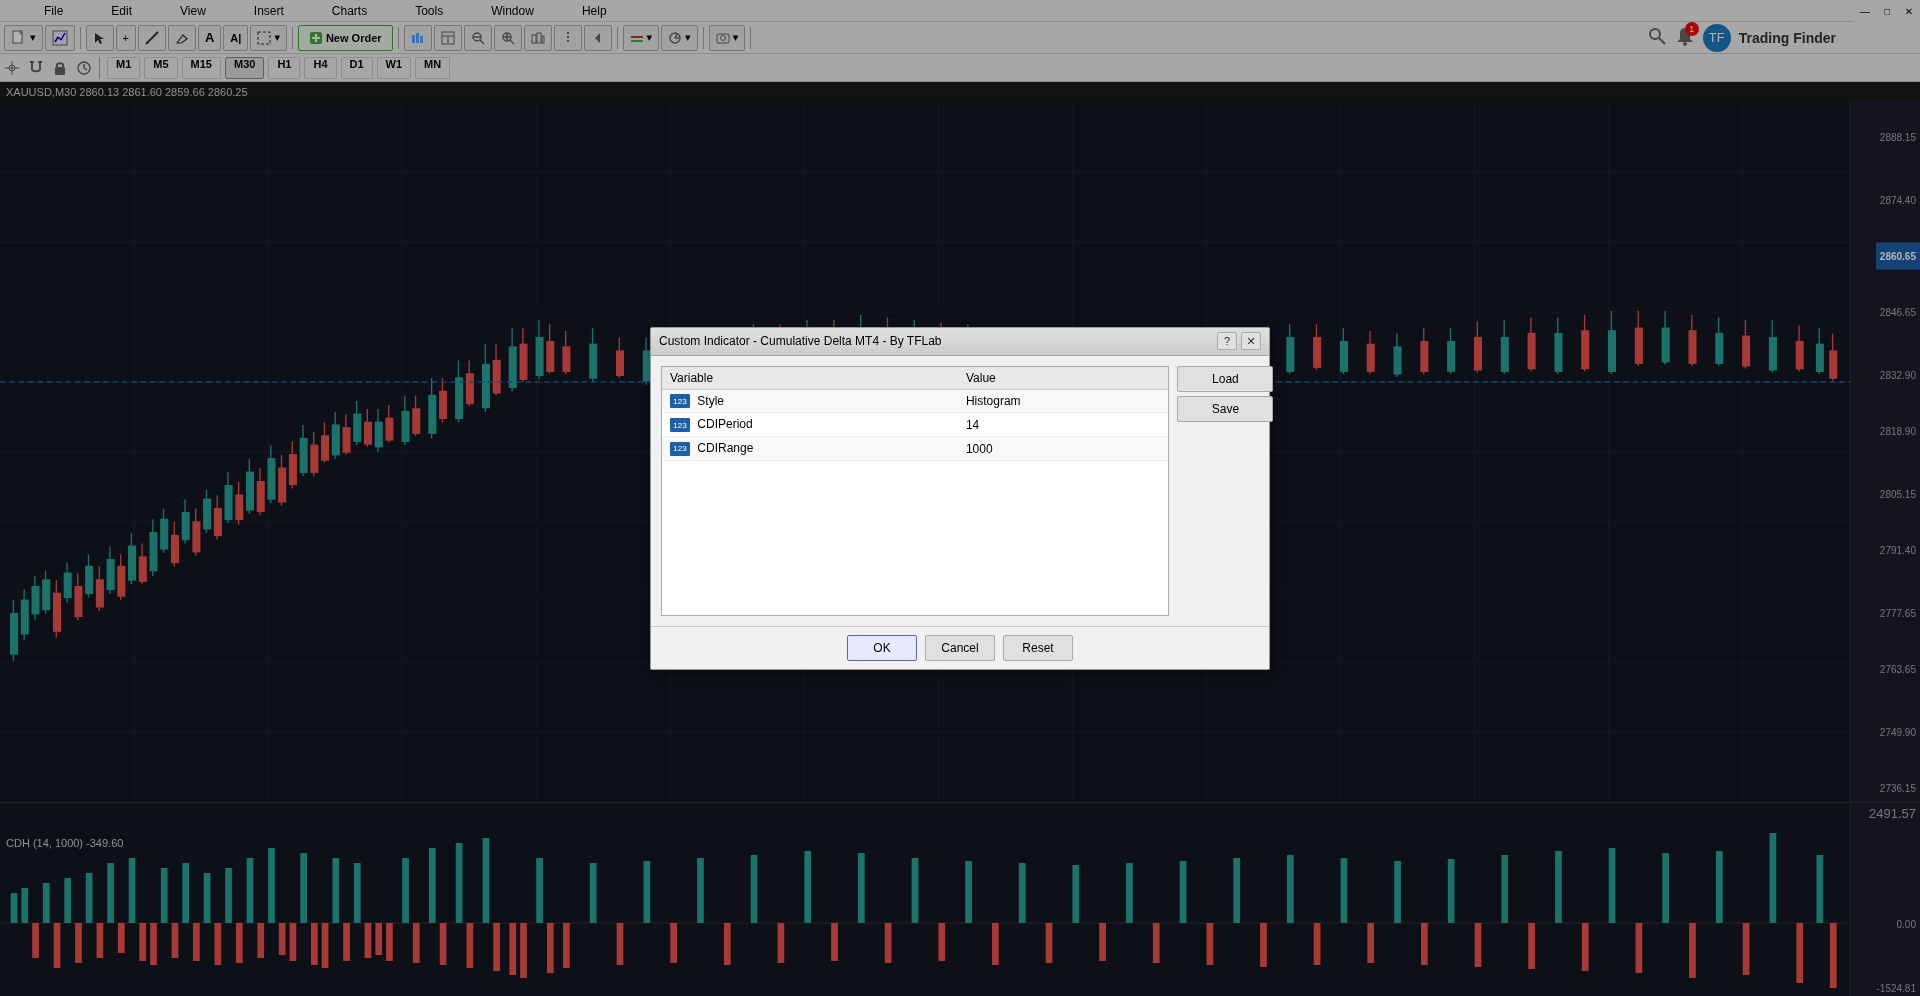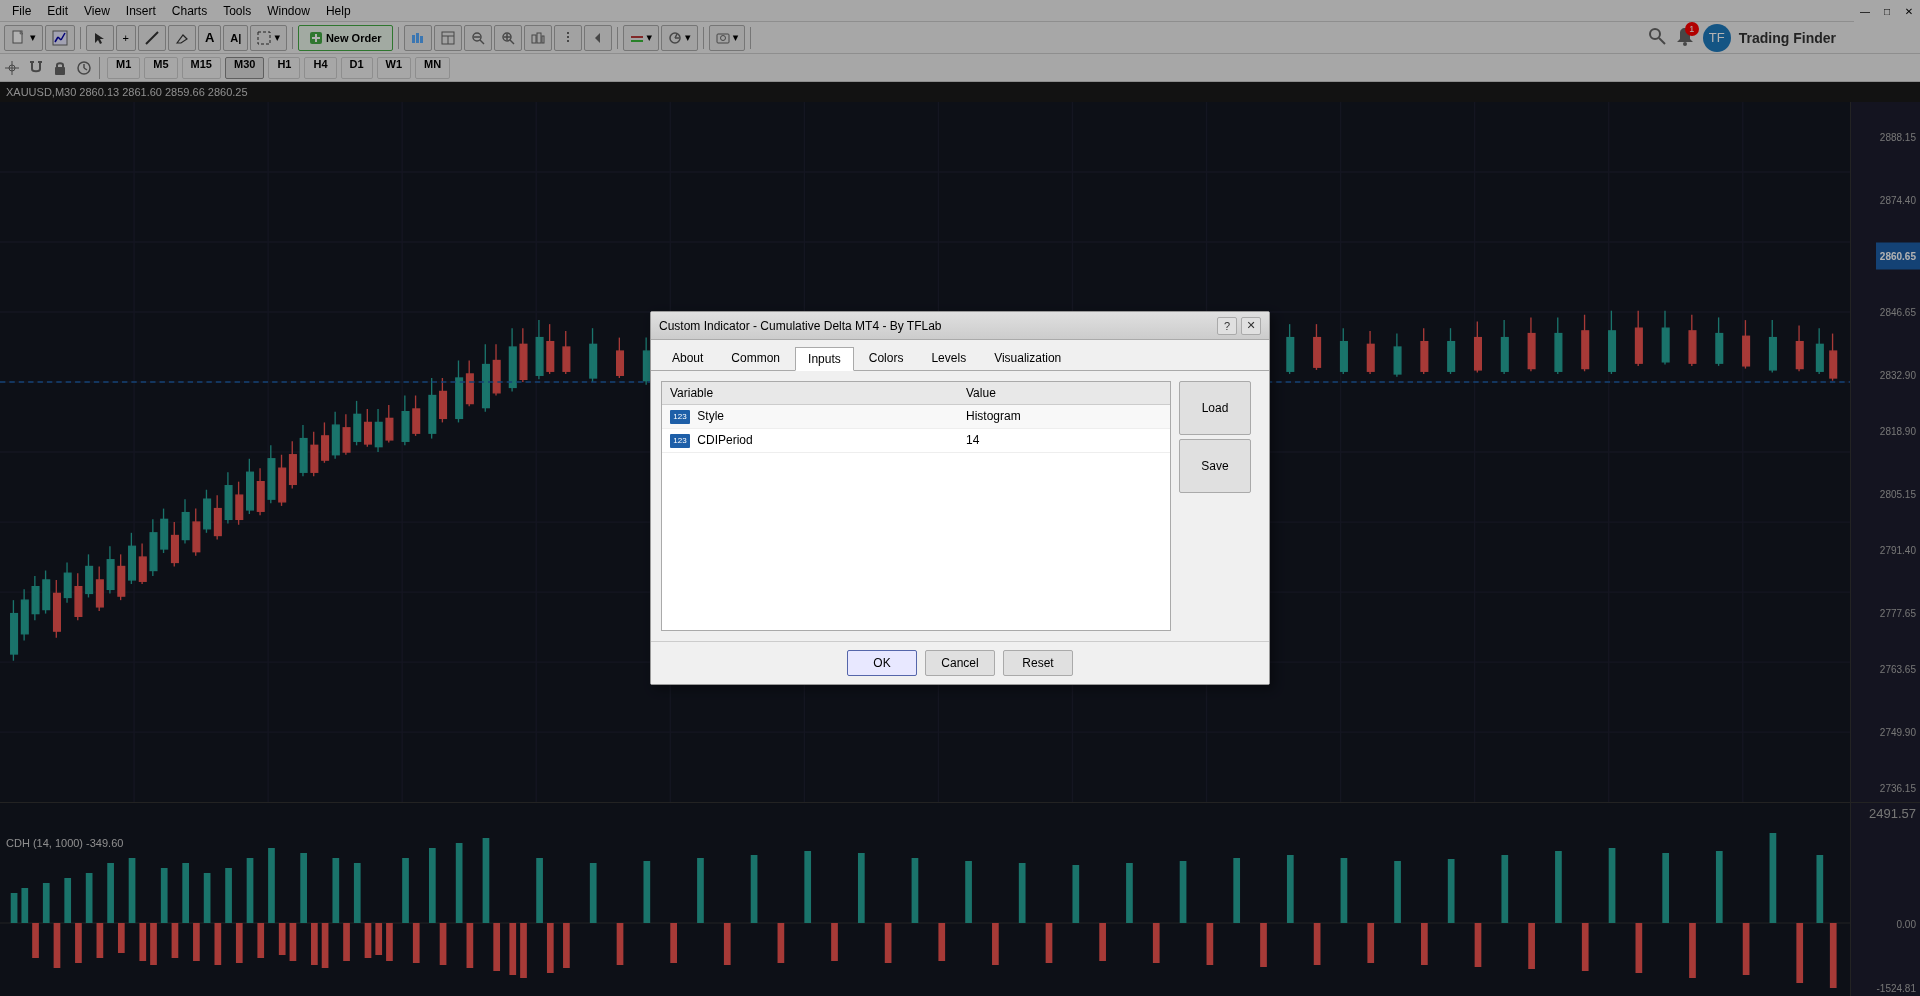--- a/index.html
+++ b/index.html
@@ -4,21 +4,21 @@
   <style>
     * { margin: 0; padding: 0; box-sizing: border-box; }
     body { width: 1920px; height: 996px; overflow: hidden; font-family: 'Segoe UI', Arial, sans-serif; font-size: 12px; background: #1a1a2e; }
 
     
     #menu-bar {
       width: 100%; height: 22px; background: #f0f0f0;
       display: flex; align-items: center; padding: 0 4px;
       border-bottom: 1px solid #ccc; font-size: 12px;
     }
-    .menu-item { padding: 2px 8px; cursor: pointer; }
+    .menu-item { padding: 2px 8px; cursor: pointer; margin-left: 32px; }
 
     
     #toolbar {
       width: 100%; height: 32px; background: #f0f0f0;
       display: flex; align-items: center; padding: 0 4px; gap: 2px;
       border-bottom: 1px solid #ccc;
     }
     .toolbar-btn {
       height: 26px; padding: 0 6px; background: #e8e8e8;
       border: 1px solid #aaa; border-radius: 2px; cursor: pointer;
@@ -127,23 +127,23 @@
       display: inline-block; border-radius: 1px; margin-right: 4px;
       vertical-align: middle;
     }
 
     
     #side-buttons {
       display: flex; flex-direction: column; gap: 4px;
       margin-left: 8px; min-width: 80px;
     }
     .side-btn {
-      padding: 19px 12px; background: #e0e0e0;
+      padding: 5px 12px; background: #e0e0e0;
       border: 1px solid #aaa; border-radius: 2px; cursor: pointer;
-      font-size: 12px; text-align: center; width: 72px;
+      font-size: 12px; text-align: center; width: 96px;
     }
 
     #table-and-side { display: flex; }
 
     
     #dialog-footer {
       padding: 8px; display: flex; justify-content: center; gap: 8px;
       border-top: 1px solid #ccc; background: #f0f0f0;
     }
     .footer-btn {
@@ -773,28 +773,20 @@
   <div id="dialog">
 
     <div id="dialog-titlebar">
       <span id="dialog-title">Custom Indicator - Cumulative Delta MT4 - By TFLab</span>
       <div id="dialog-controls">
         <div class="dlg-ctrl-btn">?</div>
         <div class="dlg-ctrl-btn">✕</div>
       </div>
     </div>
 
-    <div id="dialog-tabs">
-      <div class="tab-item">About</div>
-      <div class="tab-item">Common</div>
-      <div class="tab-item active">Inputs</div>
-      <div class="tab-item">Colors</div>
-      <div class="tab-item">Levels</div>
-      <div class="tab-item">Visualization</div>
-    </div>
 
     <div id="dialog-content">
       <div id="table-and-side">
 
         <div id="inputs-table-wrap">
           <table id="inputs-table">
             <thead>
               <tr>
                 <th>Variable</th>
                 <th>Value</th>
@@ -808,20 +800,27 @@
                 </td>
                 <td>Histogram</td>
               </tr>
               <tr>
                 <td>
                   <span class="row-icon" style="background:#1e5fa8; font-size:8px; color:white; display:inline-flex; align-items:center; justify-content:center; width:20px; height:14px; margin-right:4px; border-radius:1px;">123</span>
                   <span>CDIPeriod</span>
                 </td>
                 <td>14</td>
               </tr>
+              <tr>
+                <td>
+                  <span class="row-icon" style="background:#1e5fa8; font-size:8px; color:white; display:inline-flex; align-items:center; justify-content:center; width:20px; height:14px; margin-right:4px; border-radius:1px;">123</span>
+                  <span>CDIRange</span>
+                </td>
+                <td>1000</td>
+              </tr>
             </tbody>
           </table>
         </div>
 
         <div id="side-buttons">
           <button class="side-btn">Load</button>
           <button class="side-btn">Save</button>
         </div>
       </div>
     </div>

